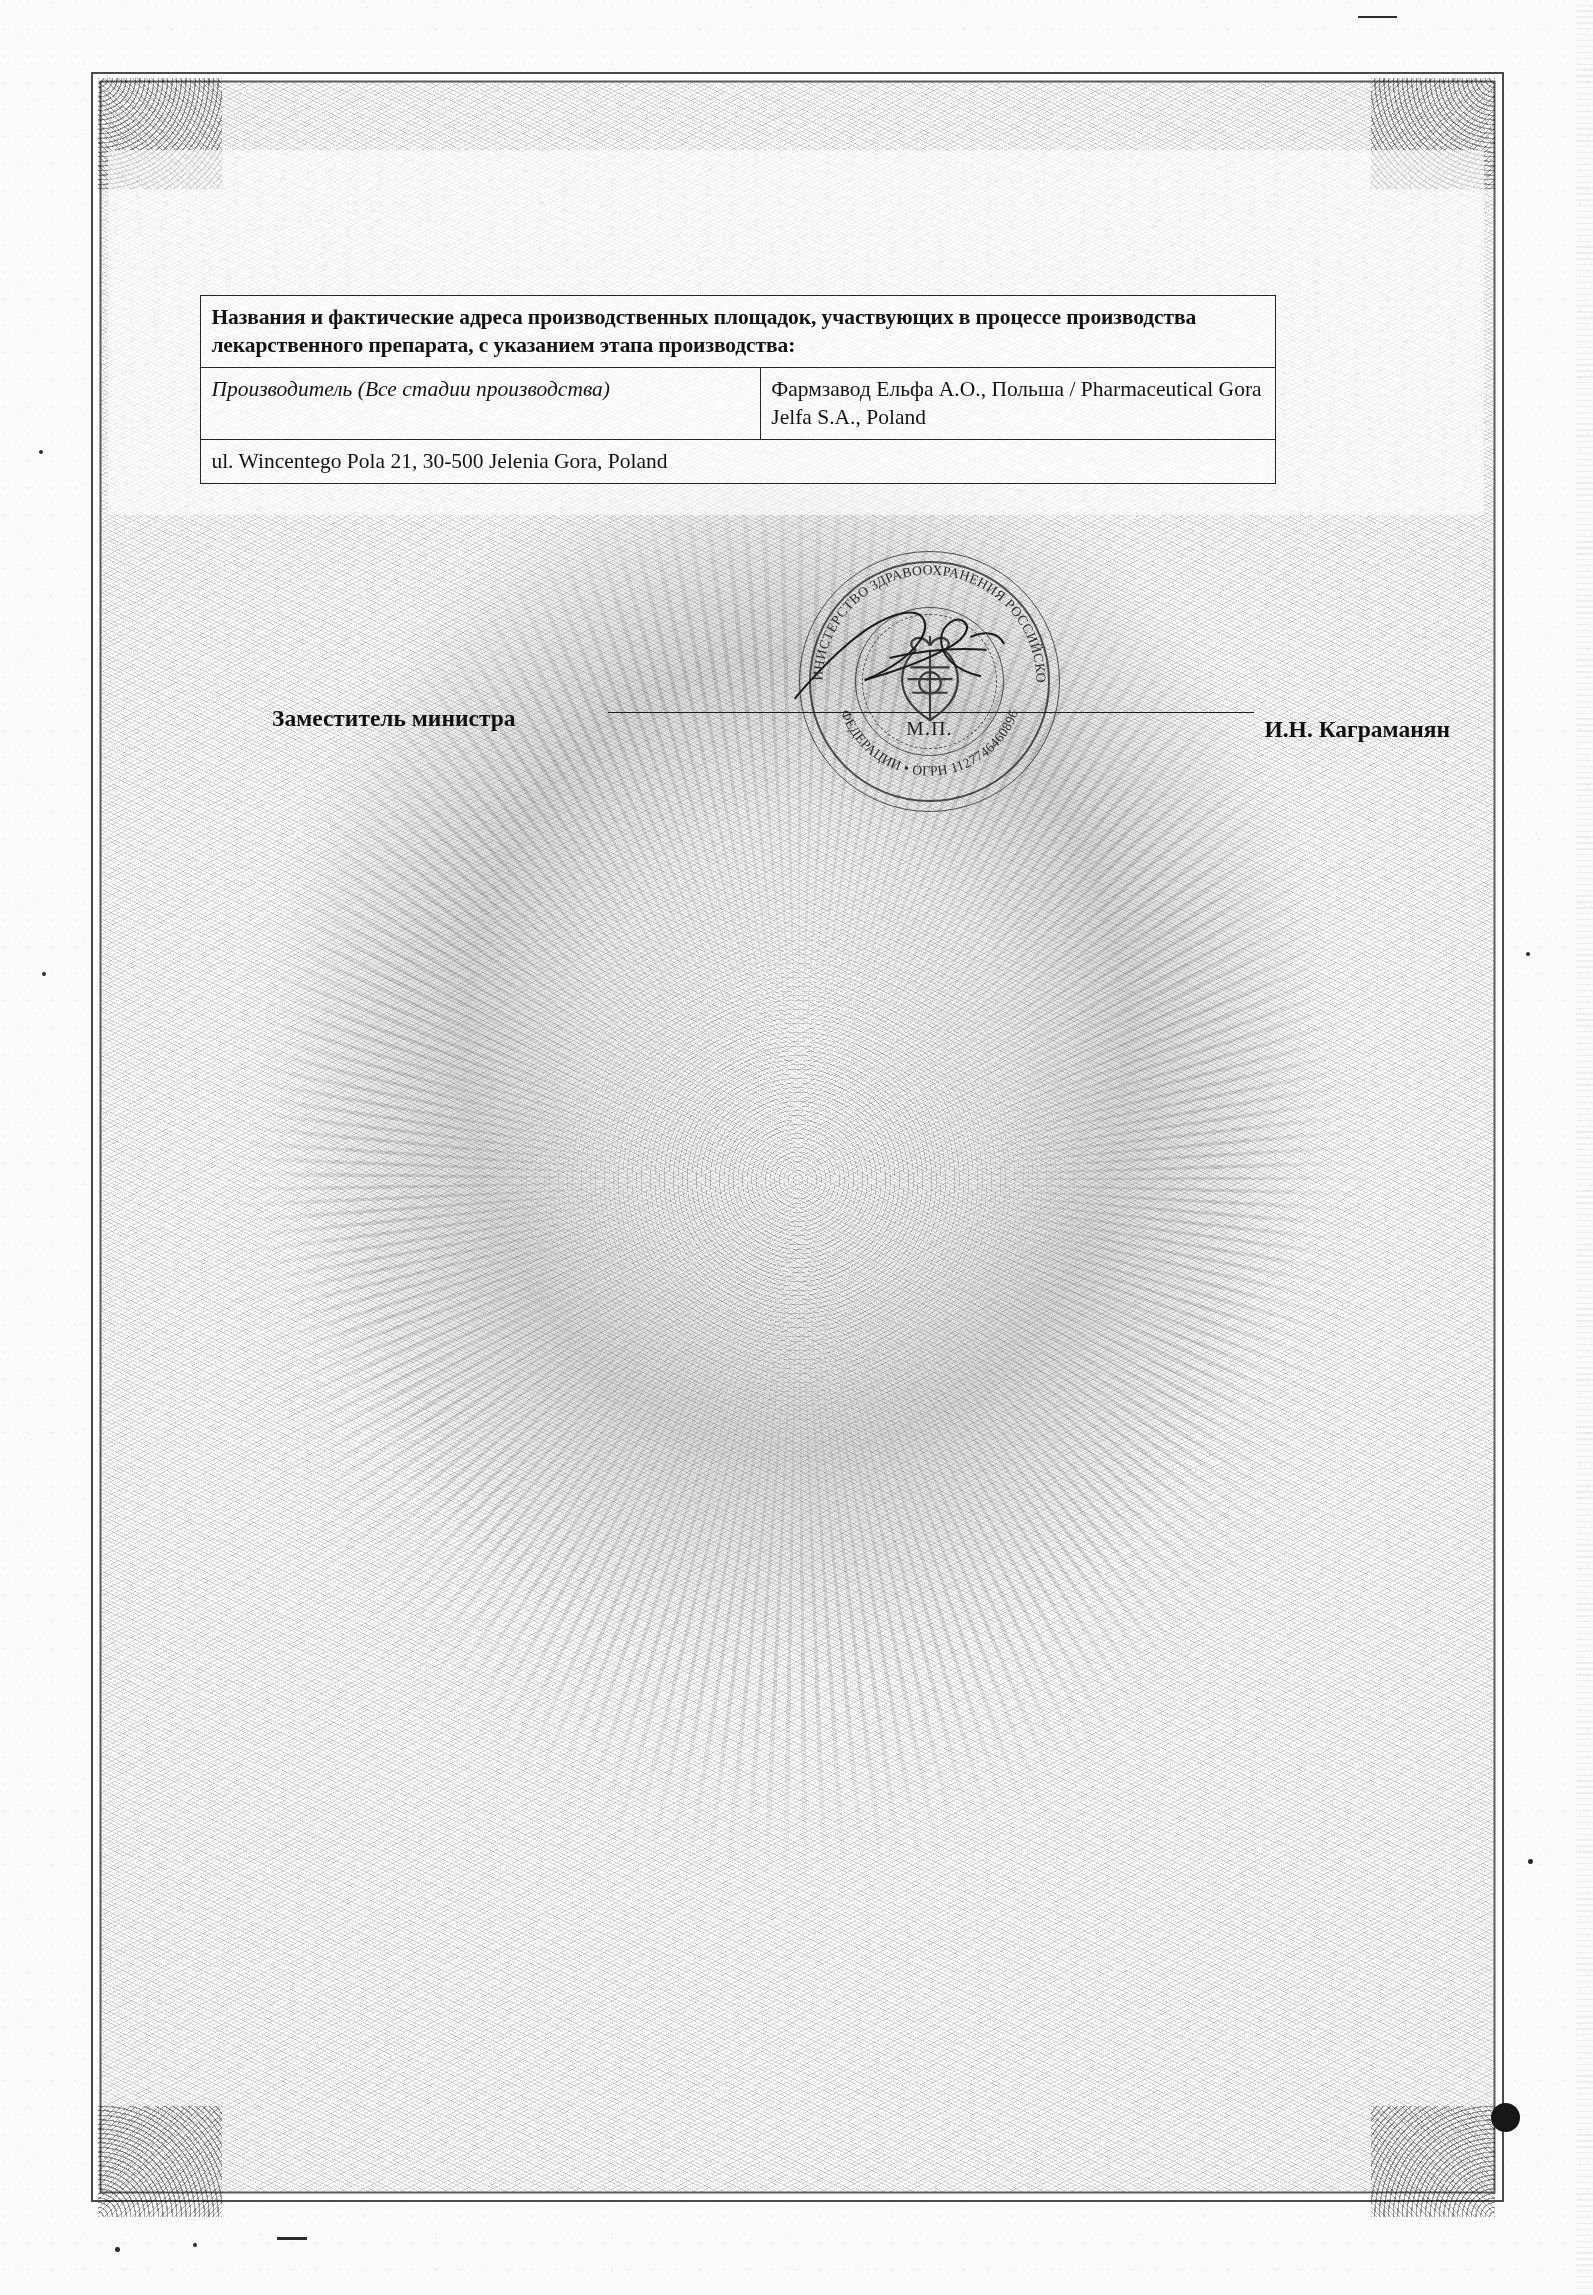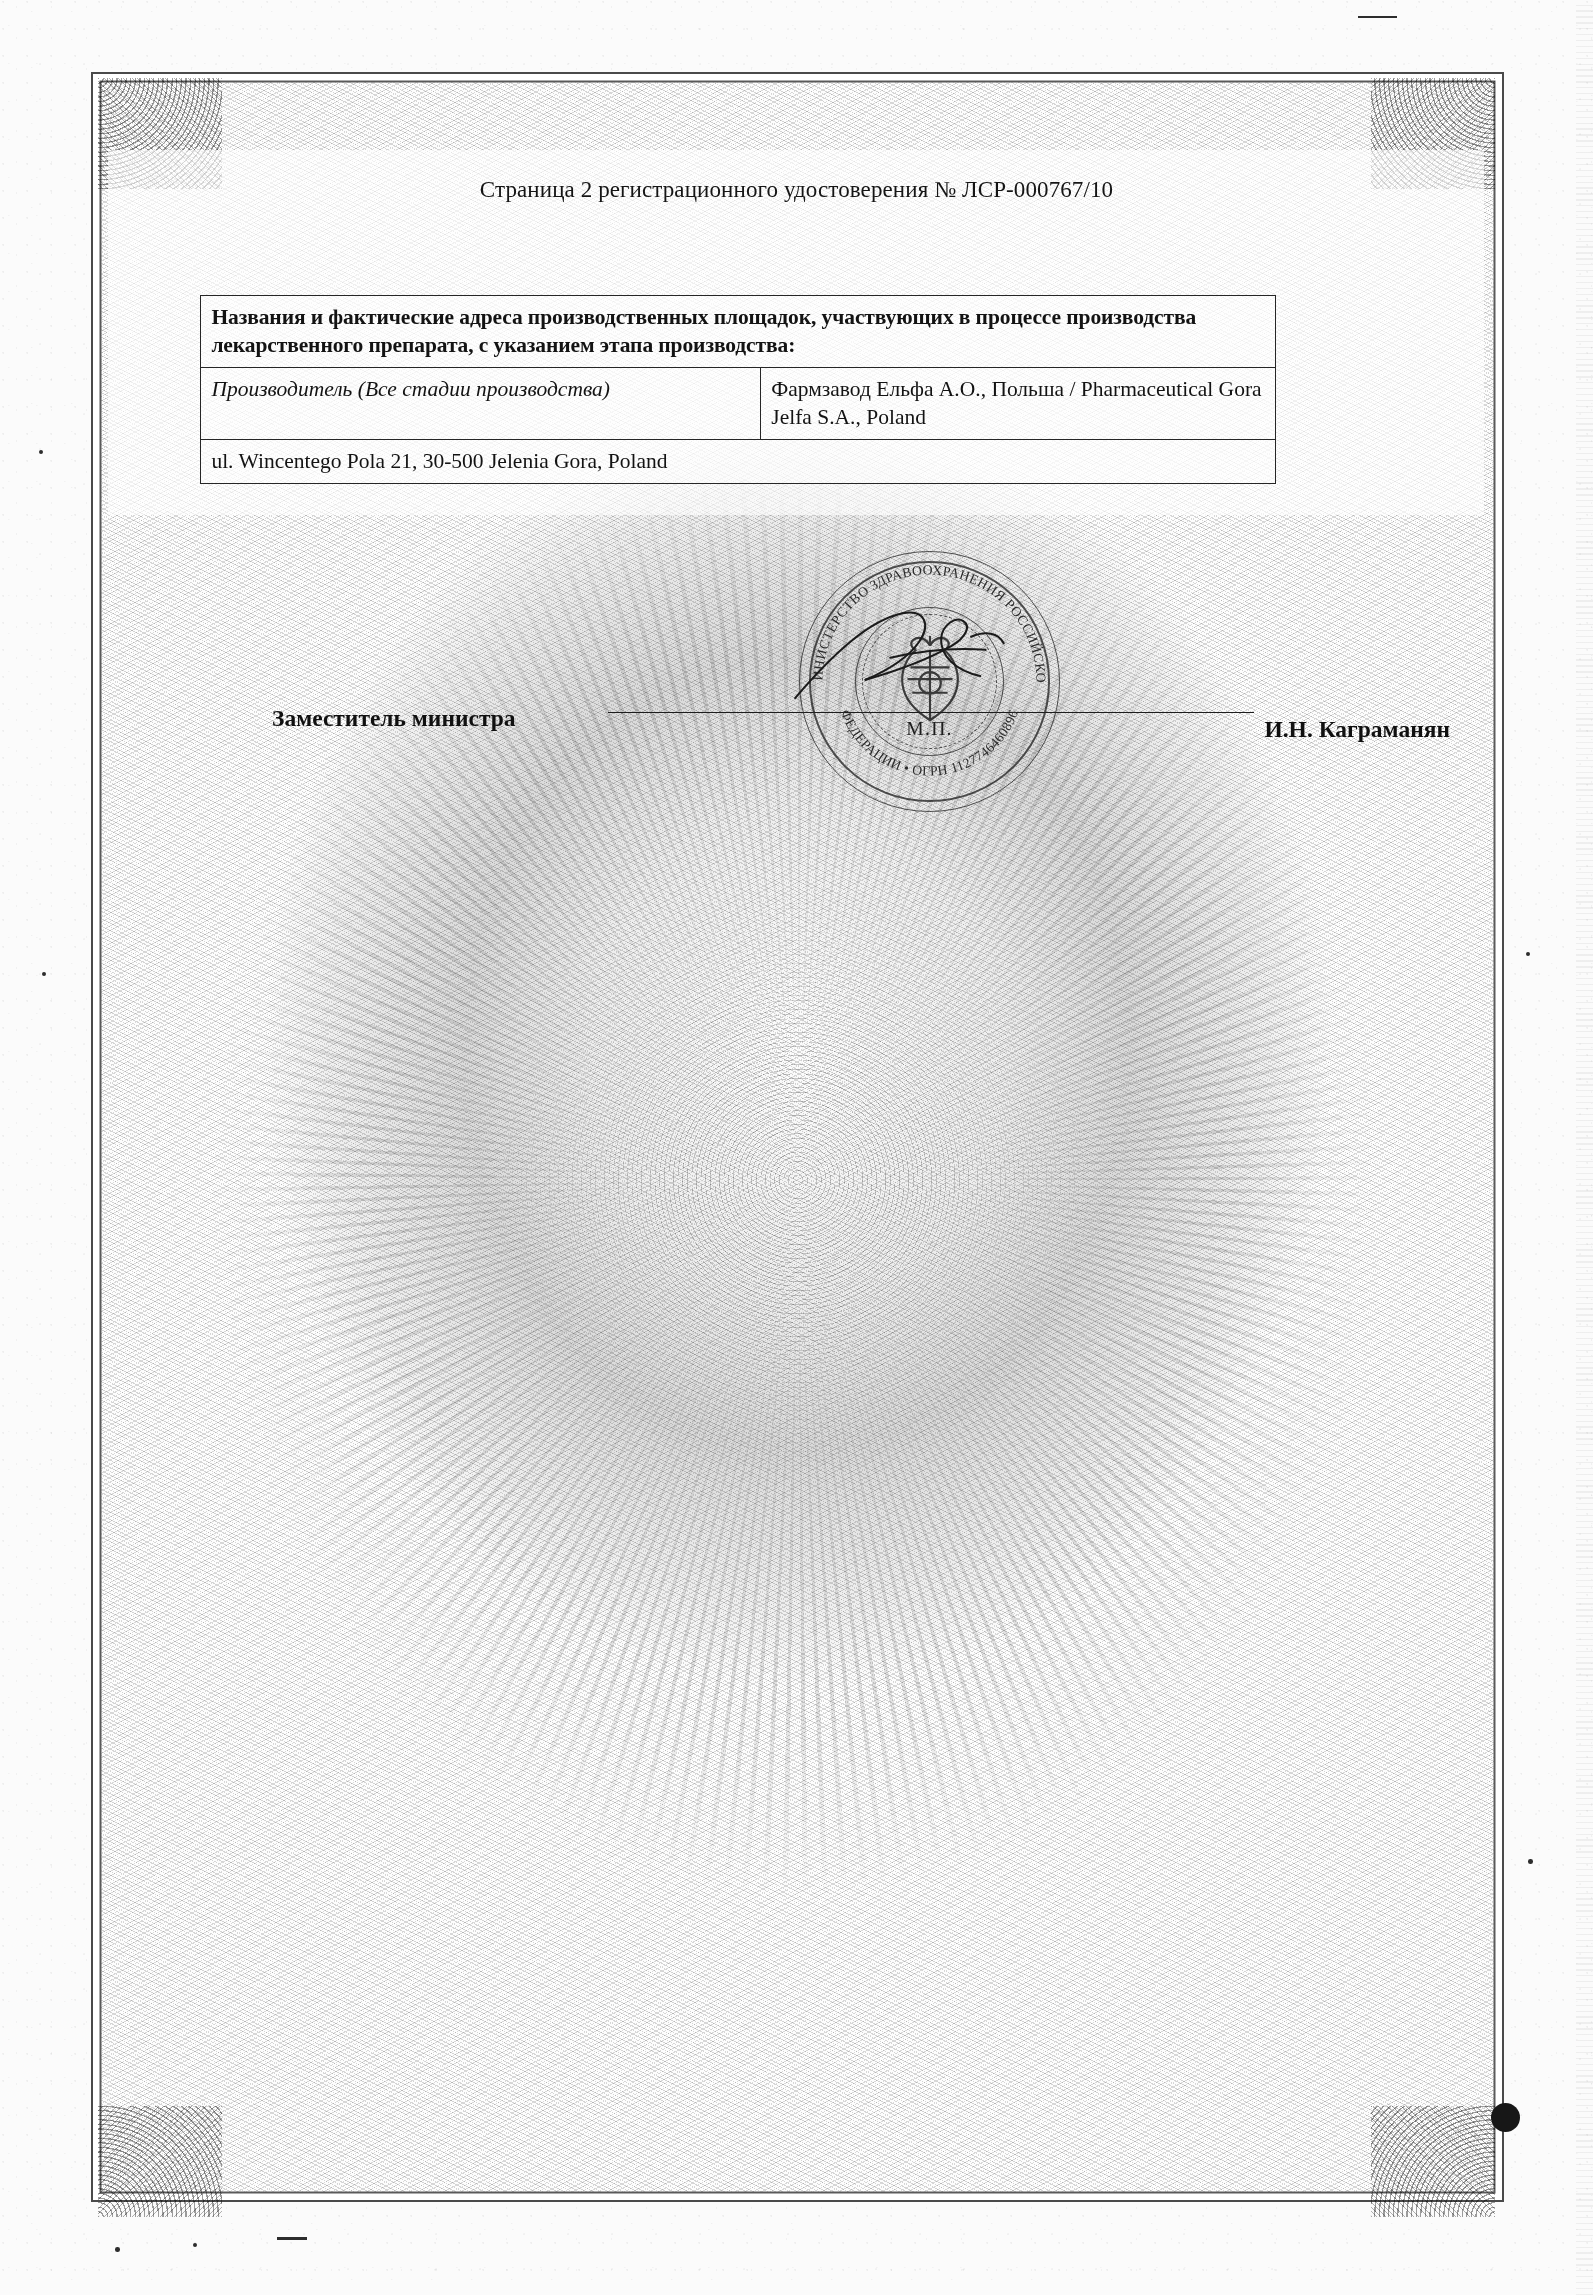--- a/index.html
+++ b/index.html
@@ -333,21 +333,20 @@
     <div id="guilloche-rosette"></div>
   </div>
 
   <div class="corner-ornament" id="corner-tl"></div>
   <div class="corner-ornament" id="corner-tr"></div>
   <div class="corner-ornament" id="corner-bl"></div>
   <div class="corner-ornament" id="corner-br"></div>
 
   <div id="content-wash"></div>
 
-  <div id="page-header">Страница  2 регистрационного удостоверения № ЛСР-000767/10</div>
 
   <table id="manufacturer-table">
     <tbody>
       <tr>
         <td colspan="2" class="tbl-title">Названия и фактические адреса производственных площадок, участвующих в процессе производства лекарственного препарата, с указанием этапа производства:</td>
       </tr>
       <tr>
         <td class="col-left tbl-italic">Производитель (Все стадии производства)</td>
         <td class="col-right">Фармзавод Ельфа А.О., Польша / Pharmaceutical Gora Jelfa S.A., Poland</td>
       </tr>

